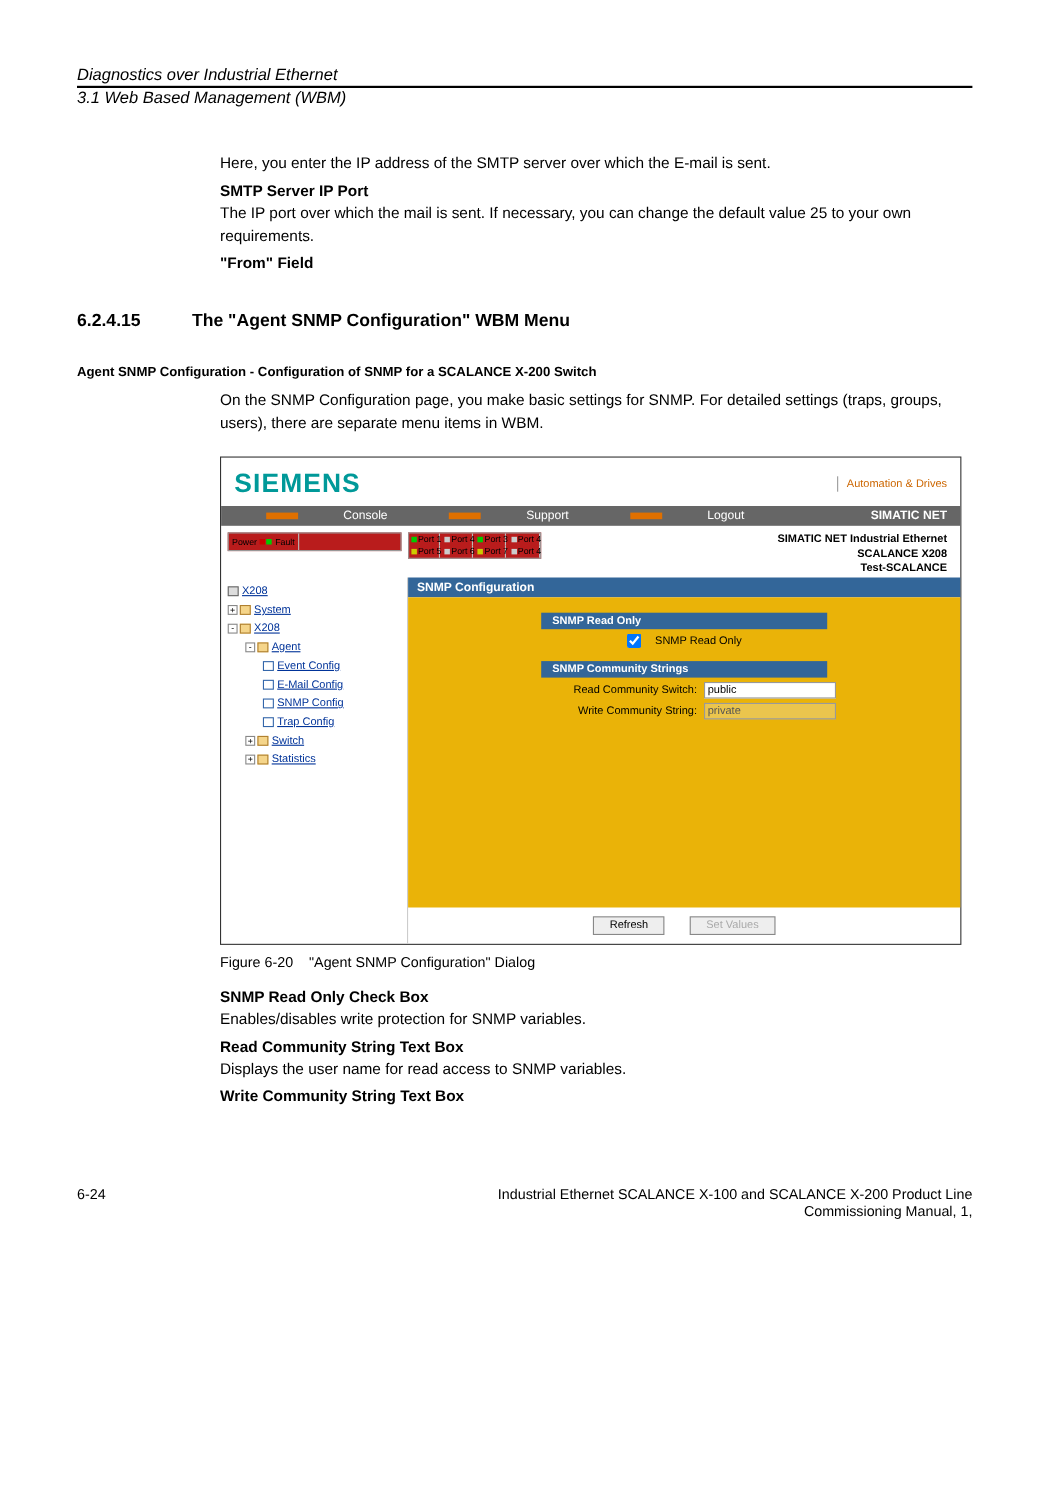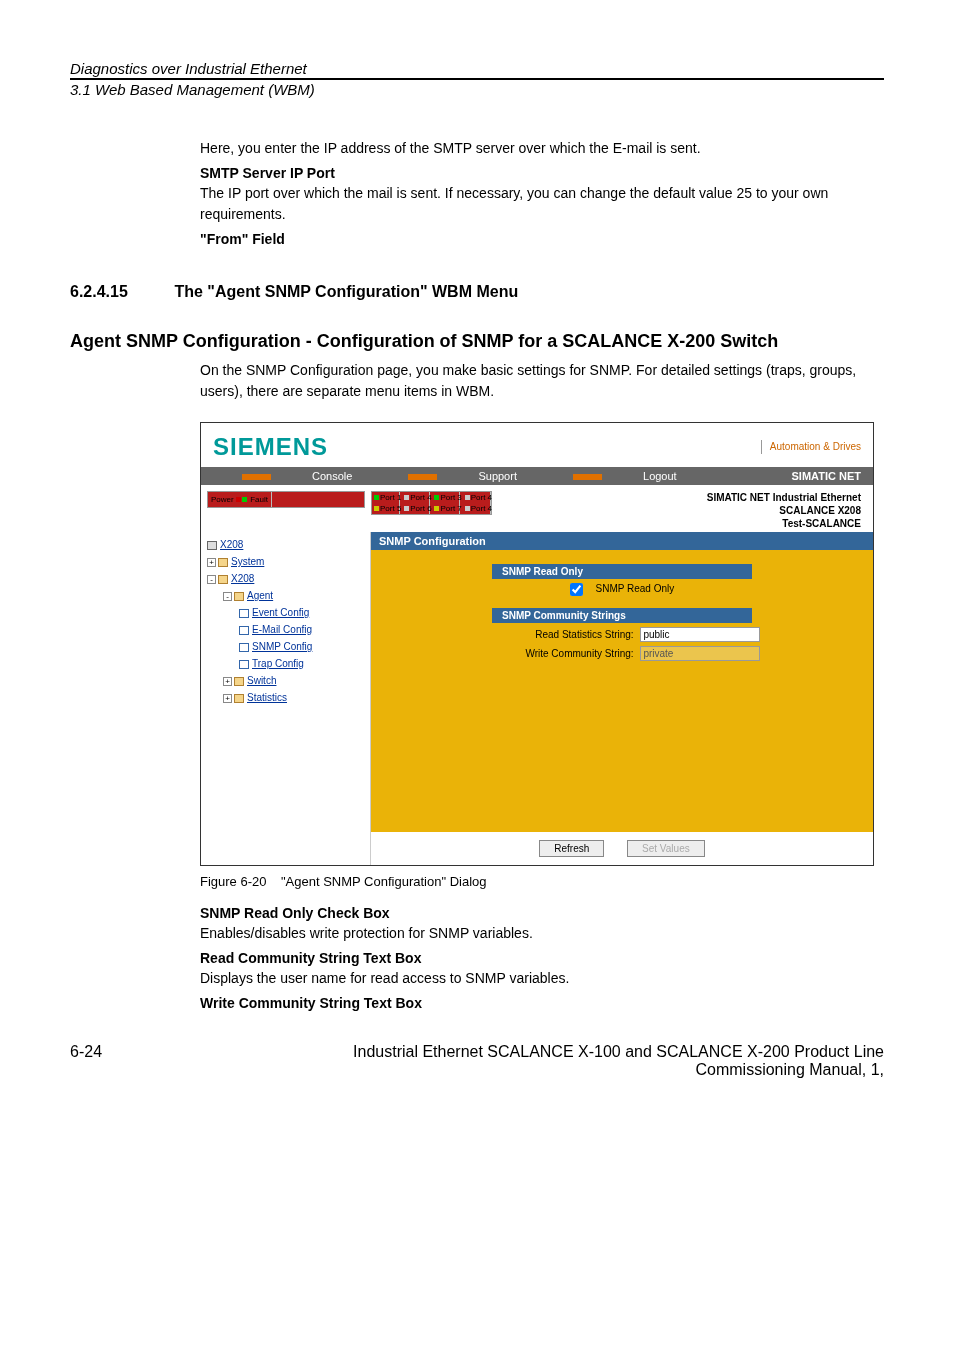--- a/index.html
+++ b/index.html
@@ -9,21 +9,21 @@
     .header-line1 { font-style: italic; font-size: 15px; padding-bottom: 1px; }
     .header-line2 { font-style: italic; font-size: 15px; border-top: 2px solid #000; padding-top: 1px; }
     
     .content-block { margin-left: 130px; margin-bottom: 20px; }
     .content-text { font-size: 14px; line-height: 1.5; margin-bottom: 4px; }
     .subhead { font-weight: bold; font-size: 14px; margin-top: 6px; margin-bottom: 2px; }
     
     .section-title { font-weight: bold; font-size: 16px; margin-top: 36px; margin-bottom: 30px; }
     .section-num { display: inline-block; width: 100px; }
     
-    .subsection-title { font-weight: bold; font-size: 18px; margin-top: 20px; margin-bottom: 8px; }
+    .subsection-title { font-weight: bold; font-size: 12px; margin-top: 20px; margin-bottom: 8px; }
     
     
     .screenshot { margin-left: 130px; border: 1px solid #333; width: 674px; margin-top: 20px; margin-bottom: 8px; font-size: 10px; }
     .ss-top { display: flex; justify-content: space-between; align-items: center; padding: 10px 12px 6px 12px; }
     .siemens-logo { color: #009999; font-weight: bold; font-size: 24px; letter-spacing: 1px; }
     .ad-link { color: #cc6600; font-size: 10px; }
     .ad-link::before { content: ""; display: inline-block; width: 1px; height: 14px; background: #999; margin-right: 8px; vertical-align: middle; }
     
     .ss-menubar { background: #666; color: #fff; display: flex; justify-content: space-between; padding: 3px 12px; font-size: 11px; }
     .ss-menubar-left span { margin-right: 12px; padding-left: 29px; }
@@ -63,21 +63,21 @@
     .formrow input[type="text"] { width: 120px; font-size: 10px; padding: 1px 2px; border: 1px solid #999; }
     .cbwrap { text-align: center; margin-bottom: 12px; font-size: 10px; }
     .cbwrap input { vertical-align: middle; margin-right: 10px; }
     
     .btnrow { text-align: center; padding: 8px; margin-top: auto; }
     .btnrow button { font-size: 10px; padding: 2px 14px; margin: 0 10px; border: 1px solid #888; background: #eee; }
     .btnrow button:last-child { color: #aaa; }
     
     .figcaption { margin-left: 130px; font-size: 13px; margin-bottom: 16px; }
     
-    .footer { margin-top: 32px; display: flex; justify-content: space-between; font-size: 16px; }
+    .footer { margin-top: 74px; display: flex; justify-content: space-between; font-size: 13px; }
     .footer-right { text-align: right; }
   </style>
 </head>
 <body>
 
 <div class="header-section">
   <div class="header-line1">Diagnostics over Industrial Ethernet</div>
   <div class="header-line2">3.1 Web Based Management (WBM)</div>
 </div>
 
@@ -165,21 +165,21 @@
         <div class="ss-right">
           <div class="panel-title">SNMP Configuration</div>
           <div class="panel-body">
             <div class="grouphead">SNMP Read Only</div>
             <div class="cbwrap">
               <input type="checkbox" checked="" style="">
               <span>SNMP Read Only</span>
             </div>
             <div class="grouphead">SNMP Community Strings</div>
             <div class="formrow">
-              <label>Read Statistics String:</label>
+              <label>Read Community Switch:</label>
               <input type="text" value="public" style="">
             </div>
             <div class="formrow">
               <label>Write Community String:</label>
               <input type="text" disabled="" value="private" style="">
             </div>
           </div>
           <div class="btnrow">
             <button>Refresh</button>
             <button disabled="">Set Values</button>

